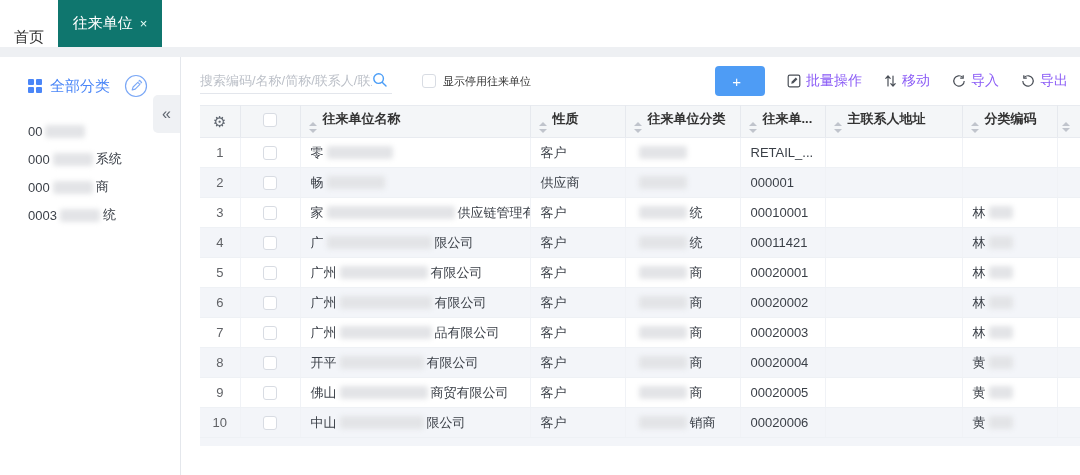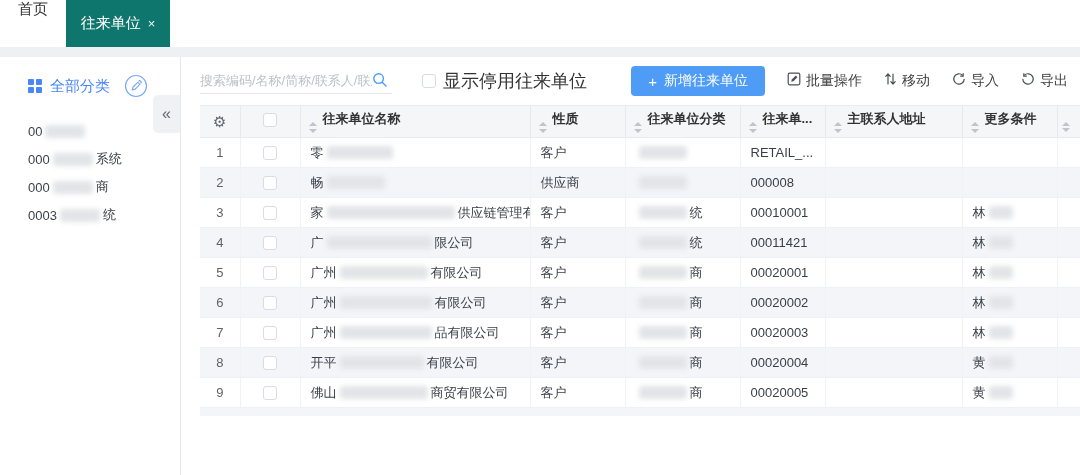--- a/index.html
+++ b/index.html
@@ -1,21 +1,21 @@
 <!DOCTYPE html>
 <html><head>
 <meta charset="utf-8">
 <style>
   * { margin:0; padding:0; box-sizing:border-box; }
   html,body { width:1080px; height:475px; overflow:hidden; background:#fff;
     font-family:"Liberation Sans","DejaVu Sans",sans-serif; }
 
   
   .tabbar { height:47px; background:#fff; display:flex; align-items:stretch; }
-  .tab-home { width:66px; display:flex; align-items:flex-start; justify-content:center;
+  .tab-home { width:58px; display:flex; align-items:flex-end; justify-content:center;
     font-size:15px; color:#333; cursor:pointer; }
   .tab-active { width:104px; background:#0f766e; color:#fff; display:flex;
     align-items:center; justify-content:center; font-size:15px; cursor:pointer; }
   .tab-active .close { margin-left:7px; font-size:13px; color:#eafff8; }
   .band { height:10px; background:#eef0f3; }
 
   
   .content { display:flex; height:418px; }
   .sidebar { width:181px; background:#fff; border-right:1px solid #e4e7ec; position:relative; }
   .main { flex:1; background:#fff; position:relative; }
@@ -45,31 +45,31 @@
   
   .toolbar { height:48px; display:flex; align-items:center; padding:0 12px 0 19px; }
   .t-search { width:192px; border-bottom:1px solid #e3e6ec; display:flex;
     align-items:center; padding-bottom:5px; margin-top:4px; }
   .t-search input { border:0; outline:0; width:172px; font-size:13px; color:#333; font-family:inherit; }
   .t-search input::placeholder { color:#bcc0c8; }
   .more { display:flex; align-items:center; margin-left:32px; font-size:14px; color:#333;
     cursor:pointer; }
   .more svg { margin-right:6px; }
   .more .chev { margin-left:6px; }
-  .showdis { display:flex; align-items:center; margin-left:30px; font-size:18px;
+  .showdis { display:flex; align-items:center; margin-left:30px; font-size:11px;
     color:#333; cursor:pointer; }
   .checkbox { width:14px; height:14px; border:1px solid #d8dce3; border-radius:3px;
     background:#fff; display:inline-block; }
   .showdis .checkbox { margin-right:7px; }
   .t-right { margin-left:auto; display:flex; align-items:center; }
   .btn-add { height:30px; background:#4e9cf5; color:#fff; font-size:14px; border:0;
     border-radius:4px; padding:0 17px; display:flex; align-items:center; cursor:pointer;
     font-family:inherit; }
   .btn-add .plus { margin-right:7px; font-size:15px; }
-  .tool { display:flex; align-items:flex-start; margin-left:22px; font-size:14px; color:#404040;
+  .tool { display:flex; align-items:center; margin-left:22px; font-size:14px; color:#8b5cf6;
     cursor:pointer; }
   .tool svg { margin-right:5px; }
 
   
   table { border-collapse:collapse; table-layout:fixed; width:880px; margin-left:19px; }
   col.c0{width:40px} col.c1{width:60px} col.c2{width:230px} col.c3{width:95px}
   col.c4{width:115px} col.c5{width:85px} col.c6{width:137px} col.c7{width:95px}
   col.c8{width:23px}
   thead th { background:#f4f6f8; height:32px; border-top:1px solid #e8ebf0;
     border-bottom:1px solid #e8ebf0; border-right:1px solid #e6e9ee;
@@ -154,21 +154,20 @@
           <path d="M10.4 10.4 L14 14" stroke="#4a9df7" stroke-width="1.4" stroke-linecap="round"></path>
         </svg>
       </div>
       <div class="showdis">
         <span class="checkbox"></span>
         <span>显示停用往来单位</span>
       </div>
       <div class="t-right">
         <button class="btn-add">
           <span class="plus">+</span>
-          <span>新增往来单位</span>
         </button>
         <div class="tool">
           <svg width="14" height="14" viewBox="0 0 14 14">
             <rect x="1.2" y="1.2" width="11.6" height="11.6" rx="1.5" fill="none" stroke="#4a4f57" stroke-width="1.2"></rect>
             <path d="M4.2 9.8l.6-2.2 4-4 1.6 1.6-4 4z" fill="#4a4f57"></path>
           </svg>
           <span>批量操作</span>
         </div>
         <div class="tool">
           <svg width="13" height="14" viewBox="0 0 13 14">
@@ -226,21 +225,21 @@
                 <b class="up"></b>
                 <b class="down"></b>
               </span><span>往来单...</span></th>
           <th><span class="sort">
                 <b class="up"></b>
                 <b class="down"></b>
               </span><span>主联系人地址</span></th>
           <th><span class="sort">
                 <b class="up"></b>
                 <b class="down"></b>
-              </span><span>更多条件</span></th>
+              </span><span>分类编码</span></th>
           <th class="cent"><span class="sort">
                 <b class="up"></b>
                 <b class="down"></b>
               </span></th>
         </tr>
       </thead>
       <tbody id="tbody">
           <tr>
             <td class="cent">1</td>
             <td class="cent"><span class="checkbox" style="vertical-align: middle;"></span></td>
@@ -251,21 +250,21 @@
             <td></td>
             <td></td>
             <td></td>
           </tr>
           <tr class="striped">
             <td class="cent">2</td>
             <td class="cent"><span class="checkbox" style="vertical-align: middle;"></span></td>
             <td><span>畅</span><span class="redact" style="width: 58px;"></span></td>
             <td>供应商</td>
             <td><span class="redact" style="width: 48px;"></span></td>
-            <td>000008</td>
+            <td>000001</td>
             <td></td>
             <td></td>
             <td></td>
           </tr>
           <tr>
             <td class="cent">3</td>
             <td class="cent"><span class="checkbox" style="vertical-align: middle;"></span></td>
             <td><span>家</span><span class="redact" style="width: 128px;"></span><span>供应链管理有限公司东...</span></td>
             <td>客户</td>
             <td><span class="redact" style="width: 48px;"></span><span>统</span></td>
@@ -329,20 +328,31 @@
             <td><span>黄</span><span class="redact" style="width: 24px;"></span></td>
             <td></td>
           </tr>
           <tr>
             <td class="cent">9</td>
             <td class="cent"><span class="checkbox" style="vertical-align: middle;"></span></td>
             <td><span>佛山</span><span class="redact" style="width: 88px;"></span><span>商贸有限公司</span></td>
             <td>客户</td>
             <td><span class="redact" style="width: 48px;"></span><span>商</span></td>
             <td>00020005</td>
+            <td></td>
+            <td><span>黄</span><span class="redact" style="width: 24px;"></span></td>
+            <td></td>
+          </tr>
+          <tr class="striped">
+            <td class="cent">10</td>
+            <td class="cent"><span class="checkbox" style="vertical-align: middle;"></span></td>
+            <td><span>中山</span><span class="redact" style="width: 84px;"></span><span>限公司</span></td>
+            <td>客户</td>
+            <td><span class="redact" style="width: 48px;"></span><span>销商</span></td>
+            <td>00020006</td>
             <td></td>
             <td><span>黄</span><span class="redact" style="width: 24px;"></span></td>
             <td></td>
           </tr>
         </tbody>
     </table>
     <div class="partial-row"></div>
   </div>
 </div>
 

